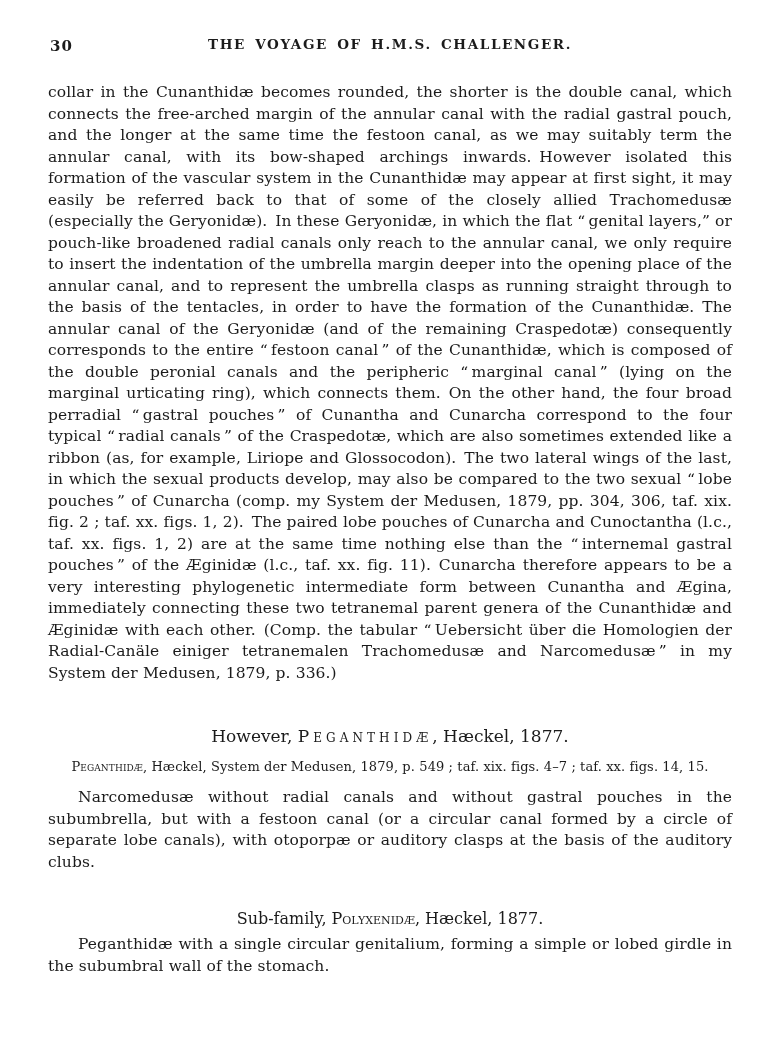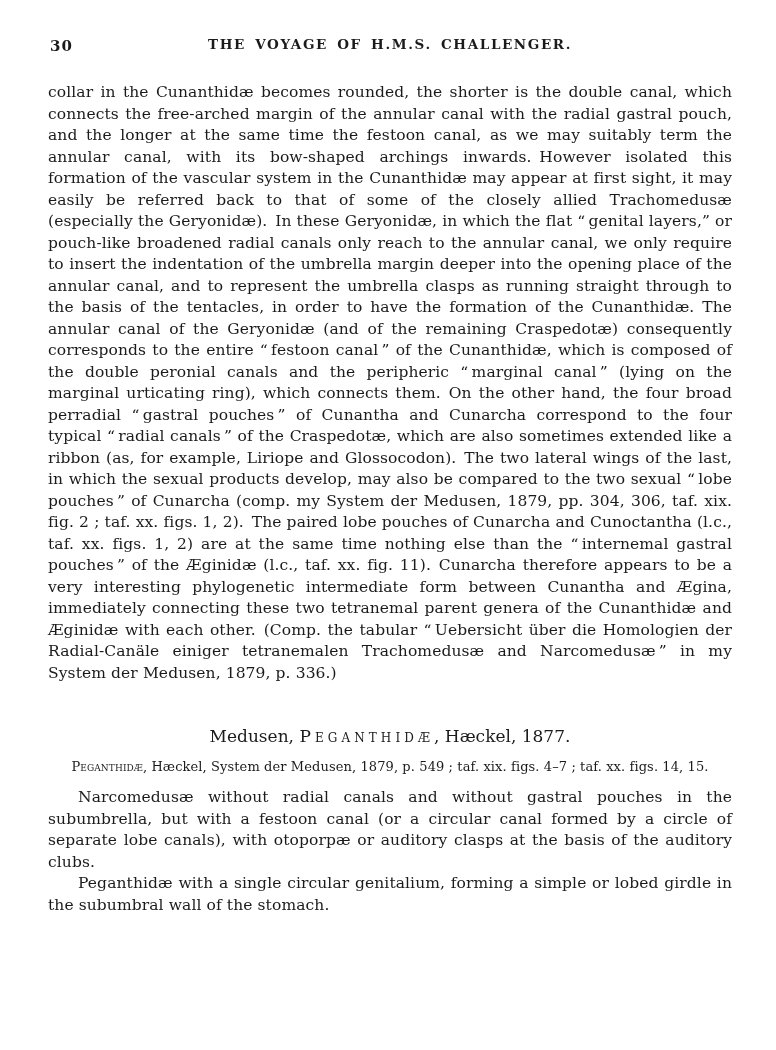--- a/index.html
+++ b/index.html
@@ -67,18 +67,19 @@
 </head>
 <body>
 
 <div class="page">
   <div class="header">
     <span class="page-num">30</span>
     <span class="running-title">THE VOYAGE OF H.M.S. CHALLENGER.</span>
   </div>
   <div class="body-text" id="blocks-host">
       <p class="blk-paragraph"><span>collar in the Cunanthidæ becomes rounded, the shorter is the double canal, which connects the free-arched margin of the annular canal with the radial gastral pouch, and the longer at the same time the festoon canal, as we may suitably term the annular canal, with its bow-shaped archings inwards. However isolated this formation of the vascular system in the Cunanthidæ may appear at first sight, it may easily be referred back to that of some of the closely allied Trachomedusæ (especially the Geryonidæ). In these Geryonidæ, in which the flat “ genital layers,” or pouch-like broadened radial canals only reach to the annular canal, we only require to insert the indentation of the umbrella margin deeper into the opening place of the annular canal, and to represent the umbrella clasps as running straight through to the basis of the tentacles, in order to have the formation of the Cunanthidæ. The annular canal of the Geryonidæ (and of the remaining Craspedotæ) consequently corresponds to the entire “ festoon canal ” of the Cunanthidæ, which is composed of the double peronial canals and the peripheric “ marginal canal ” (lying on the marginal urticating ring), which connects them. On the other hand, the four broad perradial “ gastral pouches ” of </span><span class="run-italic">Cunantha</span><span> and </span><span class="run-italic">Cunarcha</span><span> correspond to the four typical “ radial canals ” of the Craspedotæ, which are also sometimes extended like a ribbon (as, for example, </span><span class="run-italic">Liriope</span><span> and </span><span class="run-italic">Glossocodon</span><span>). The two lateral wings of the last, in which the sexual products develop, may also be compared to the two sexual “ lobe pouches ” of </span><span class="run-italic">Cunarcha</span><span> (comp. my System der Medusen, 1879, pp. 304, 306, taf. xix. fig. 2 ; taf. xx. figs. 1, 2). The paired lobe pouches of </span><span class="run-italic">Cunarcha</span><span> and </span><span class="run-italic">Cunoctantha</span><span> (</span><span class="run-italic">l.c.</span><span>, taf. xx. figs. 1, 2) are at the same time nothing else than the “ internemal gastral pouches ” of the Æginidæ (</span><span class="run-italic">l.c.</span><span>, taf. xx. fig. 11). </span><span class="run-italic">Cunarcha</span><span> therefore appears to be a very interesting phylogenetic intermediate form between </span><span class="run-italic">Cunantha</span><span> and </span><span class="run-italic">Ægina</span><span>, immediately connecting these two tetranemal parent genera of the Cunanthidæ and Æginidæ with each other. (Comp. the tabular “ Uebersicht über die Homologien der Radial-Canäle einiger tetranemalen Trachomedusæ and Narcomedusæ ” in my System der Medusen, 1879, p. 336.)</span></p>
-      <p class="blk-heading"><span>Medusen, </span><span class="run-spaced-smallcaps">Peganthidæ</span><span>, Hæckel, 1877.</span></p>
+      <p class="blk-heading"><span>However, </span><span class="run-spaced-smallcaps">Peganthidæ</span><span>, Hæckel, 1877.</span></p>
       <p class="blk-citation"><span class="run-smallcaps">Peganthidæ</span><span>, Hæckel, System der Medusen, 1879, p. 549 ; taf. xix. figs. 4–7 ; taf. xx. figs. 14, 15.</span></p>
       <p class="blk-paragraph-indent"><span>Narcomedusæ without radial canals and without gastral pouches in the subumbrella, but with a festoon canal (or a circular canal formed by a circle of separate lobe canals), with otoporpæ or auditory clasps at the basis of the auditory clubs.</span></p>
+      <p class="blk-heading2"><span>Sub-family, </span><span class="run-smallcaps">Polyxenidæ</span><span>, Hæckel, 1877.</span></p>
       <p class="blk-paragraph-indent"><span>Peganthidæ with a single circular genitalium, forming a simple or lobed girdle in the subumbral wall of the stomach.</span></p>
     </div>
 </div>
 
 </body></html>

